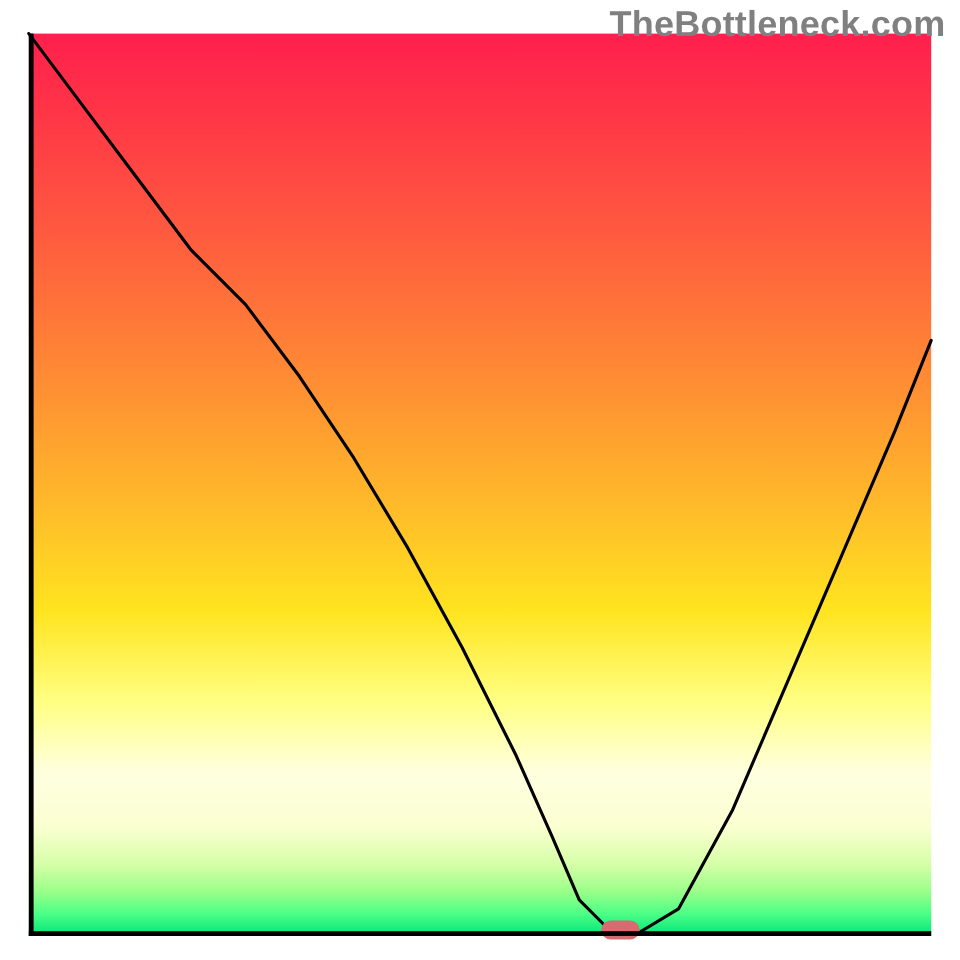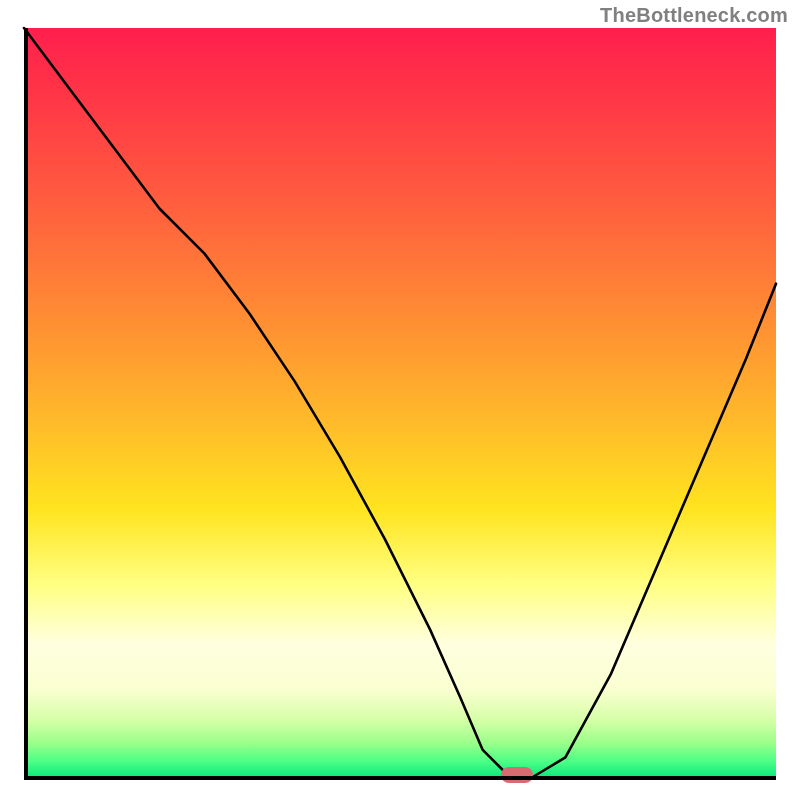--- a/index.html
+++ b/index.html
@@ -13,21 +13,21 @@
   }
   .chart-wrap {
     position: relative;
     width: 800px;
     height: 800px;
   }
   .watermark {
     position: absolute;
     top: 4px;
     right: 12px;
-    font-size: 20px;
+    font-size: 30px;
     font-weight: 600;
     color: #808080;
     letter-spacing: 0.2px;
     z-index: 10;
   }
   .plot-area {
     position: absolute;
     left: 24px;
     top: 28px;
     width: 752px;

